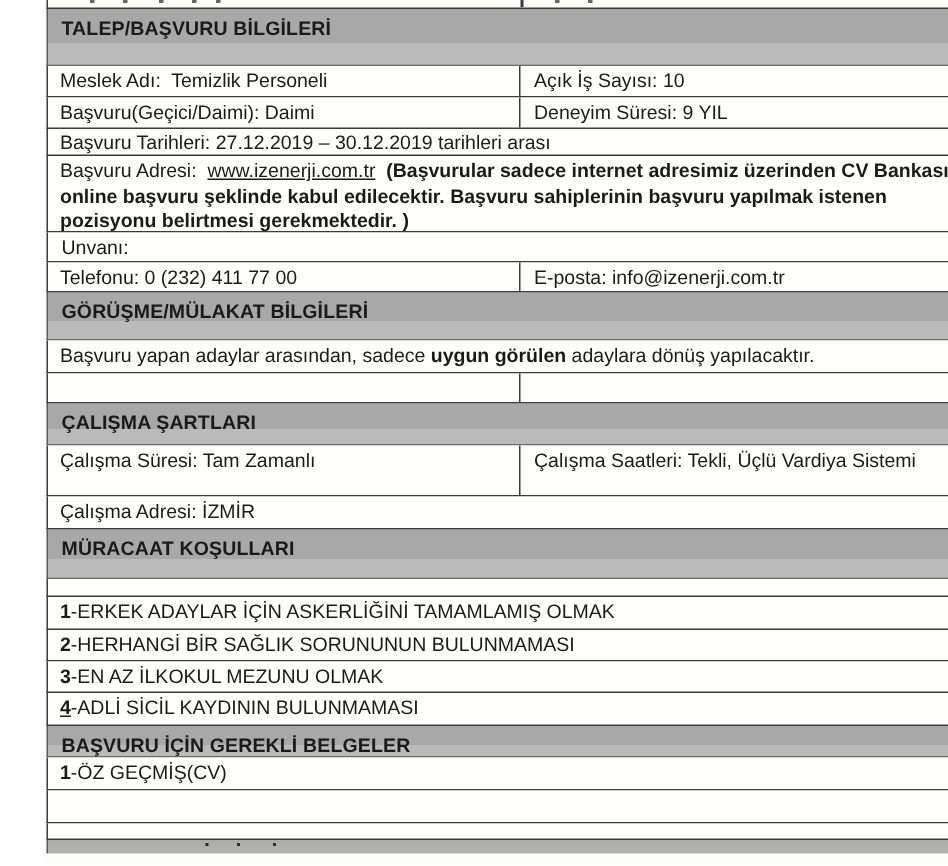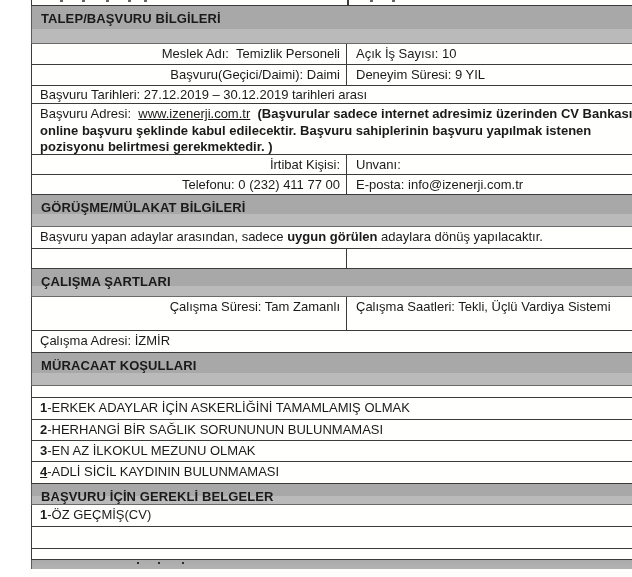--- a/index.html
+++ b/index.html
@@ -11,21 +11,21 @@
   .page{position:relative;width:632px;height:577px;background:#fdfdfc;margin-left:29px;}
   .doc{position:absolute;left:2px;top:0;width:627px;}
   .row{
     position:relative;box-sizing:border-box;background:#fffffe;
     border-left:1.5px solid #3b3b3b;border-right:1.5px solid #3b3b3b;
     border-bottom:1.5px solid #3b3b3b;
   }
   .pad{padding:2px 5px 0 8px;line-height:15.5px;white-space:pre-wrap;overflow:hidden;}
   .two{display:flex;}
   .c1{box-sizing:border-box;width:315px;border-right:1.5px solid #3b3b3b;
-      padding:2px 6px 0 8px;line-height:15.5px;white-space:pre-wrap;overflow:hidden;text-align:right;}
+      padding:2px 6px 0 8px;line-height:15.5px;white-space:pre-wrap;overflow:hidden;}
   .c2{box-sizing:border-box;flex:1;padding:2px 6px 0 9px;line-height:15.5px;white-space:pre-wrap;overflow:hidden;}
   .band{
     box-sizing:border-box;
     border-left:1.5px solid #5a5a5a;border-right:1.5px solid #5a5a5a;
     border-bottom:1.5px solid #6a6a6a;
     background:linear-gradient(#a8a8a8 0 62%,#bababa 62% 100%);
     font-weight:bold;padding:5px 0 0 9px;letter-spacing:.1px;overflow:hidden;
   }
   .b{font-weight:bold;}
   .u{text-decoration:underline;}
@@ -72,21 +72,20 @@
 
     <div class="row" style="height:18px">
       <div class="pad" style="padding-top:1px">Başvuru Tarihleri: 27.12.2019 – 30.12.2019 tarihleri arası</div>
     </div>
 
     <div class="row" style="height:51px">
       <div class="pad" style="line-height:16.5px"><span>Başvuru Adresi:  </span><span class="u">www.izenerji.com.tr</span><span class="b">  (Başvurular sadece internet adresimiz üzerinden CV Bankasına online başvuru şeklinde kabul edilecektir. Başvuru sahiplerinin başvuru yapılmak istenen pozisyonu belirtmesi gerekmektedir. )</span></div>
     </div>
 
     <div class="row two" style="height:20px">
-      <div class="c1">İrtibat Kişisi:</div>
       <div class="c2">Unvanı:</div>
     </div>
 
     <div class="row two" style="height:20px">
       <div class="c1">Telefonu: 0 (232) 411 77 00</div>
       <div class="c2">E-posta: info@izenerji.com.tr</div>
     </div>
 
     <div class="band" style="height:32px">
       <span>GÖRÜŞME/MÜLAKAT BİLGİLERİ</span>

